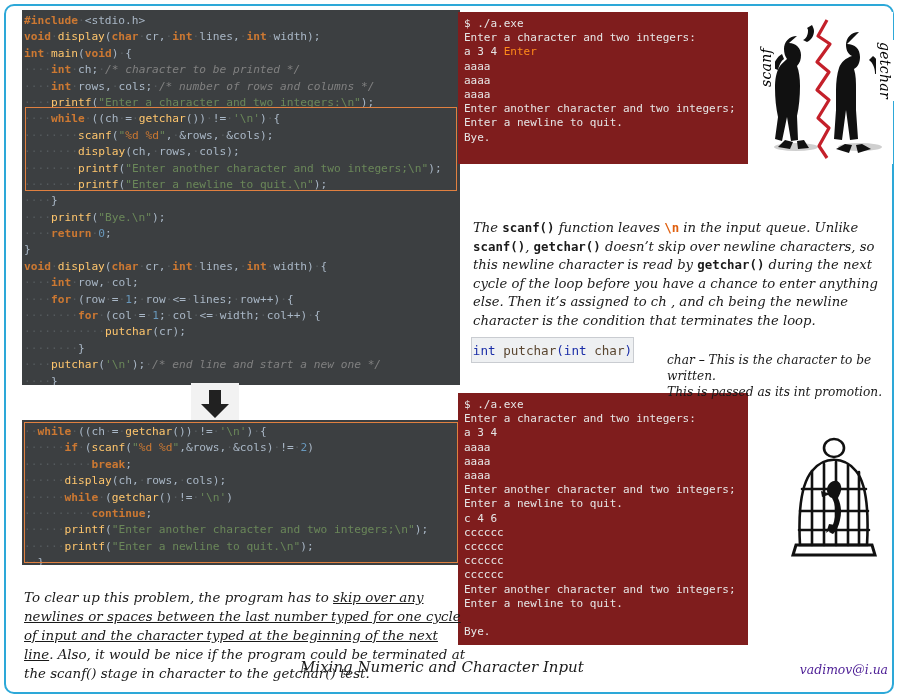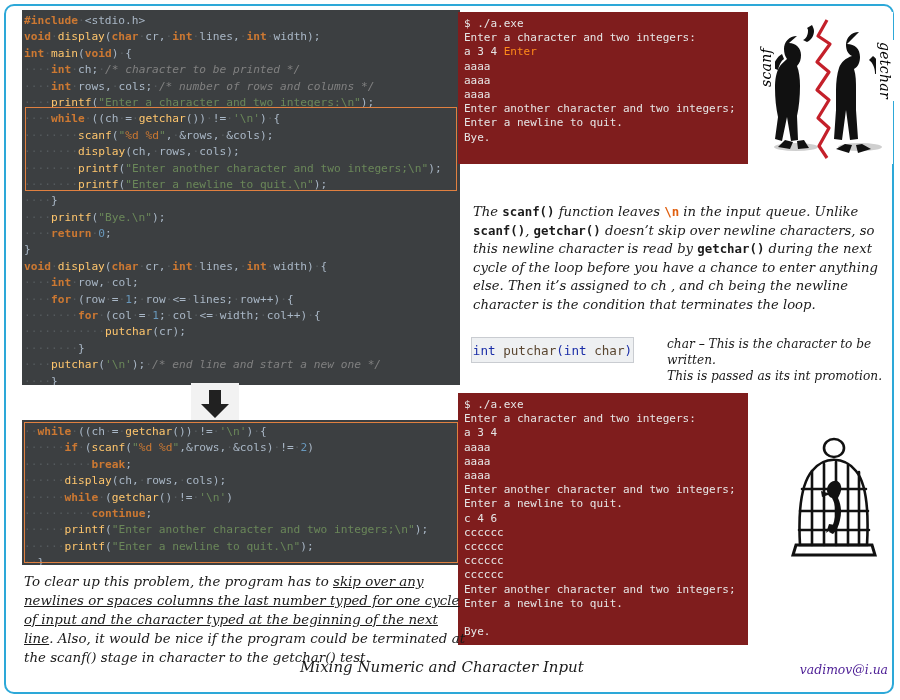--- a/index.html
+++ b/index.html
@@ -84,20 +84,21 @@
   #lbl-scanf{left:757px;top:46px;transform:rotate(180deg);}
   #lbl-getchar{left:876px;top:40px;}
 
   
   .prose{
     position:absolute;
     font-family:"DejaVu Serif","Liberation Serif",serif;
     font-style:italic;
     color:#1a1a1a;
     box-sizing:border-box;
+    margin-top:16px;
   }
   #para-explain{left:473px;top:203px;width:414px;font-size:13.2px;line-height:18.6px;}
   #para-explain b{font-family:"DejaVu Sans Mono","Liberation Mono",monospace;font-style:normal;font-weight:bold;font-size:12.4px;}
   #para-explain .nl{color:#e06010;font-family:"DejaVu Sans Mono","Liberation Mono",monospace;font-style:normal;font-weight:bold;font-size:12.4px;}
 
   #sig-box{
     position:absolute;left:471px;top:337px;width:163px;height:26px;
     background:#eef0f2;border:1px solid #c9ccd1;box-sizing:border-box;
     display:flex;align-items:center;justify-content:center;
     font-family:"DejaVu Sans Mono","Liberation Mono",monospace;
@@ -197,18 +198,18 @@
       <g fill="#111111">
         <path d="M50 48 c5 -4 10 -2 11 3 c1 4 -1 8 -3 12 c3 6 4 14 2 22
                  c-1 6 -4 11 -7 14 l-4 -2 c3 -4 5 -9 6 -15 c1 -7 0 -14 -3 -19
                  c-3 -1 -5 -4 -5 -8 c0 -3 1 -5 3 -7 z"></path>
         <path d="M41 56 l10 3 l-9 3 z"></path>
         <path d="M49 89 l-3 9 l5 -4 l1 5 l3 -9 z"></path>
       </g>
     </svg>
   </div>
 
-  <div class="prose" id="para-bottom"><span>To clear up this problem, the program has to </span><u>skip over any newlines or spaces columns the last number typed for one cycle of input and the character typed at the beginning of the next line</u><span>. Also, it would be nice if the program could be terminated at the scanf() stage in character to the getchar() test.</span></div>
+  <div class="prose" id="para-bottom"><span>To clear up this problem, the program has to </span><u>skip over any newlines or spaces between the last number typed for one cycle of input and the character typed at the beginning of the next line</u><span>. Also, it would be nice if the program could be terminated at the scanf() stage in character to the getchar() test.</span></div>
 
   <div id="caption">Mixing Numeric and Character Input</div>
   <div id="credit">vadimov@i.ua</div>
 
 </div>
 
 </body></html>

